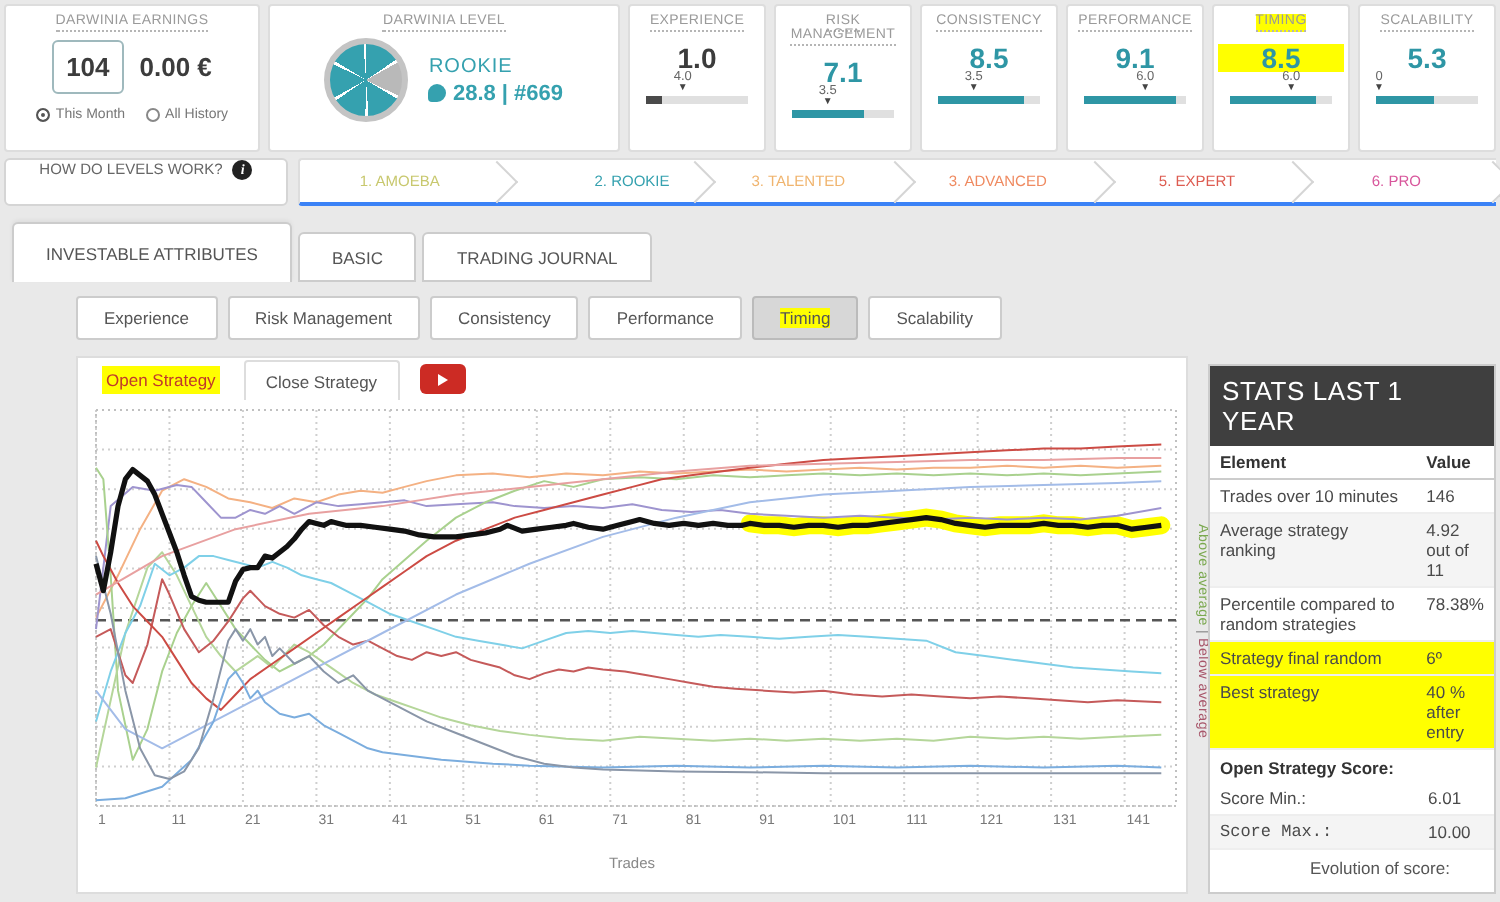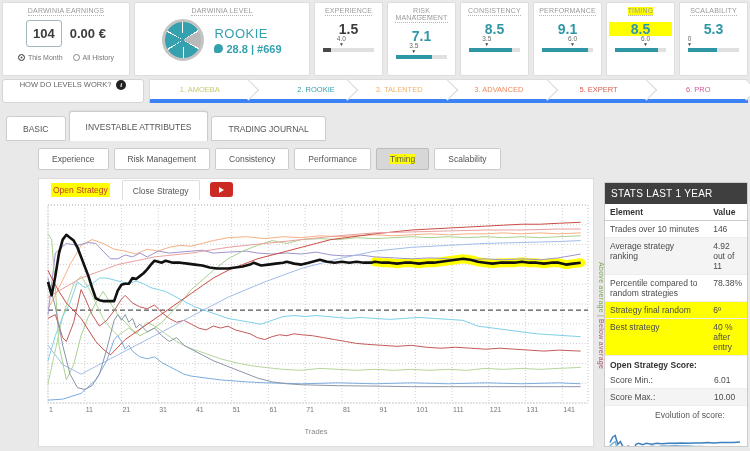--- a/index.html
+++ b/index.html
@@ -19,37 +19,37 @@
   #earnings-count { border:1px solid #9fb9bd; border-radius:3px; font-size:13px; font-weight:bold; color:#3c3c3c; padding:5px 6px; }
   #earnings-amount { font-size:13px; font-weight:bold; color:#3c3c3c; }
   #earnings-radios { display:flex; justify-content:center; gap:10px; margin-top:7px; font-size:7px; color:#777; }
   .radio { display:flex; align-items:center; gap:3px; cursor:pointer; }
   .radio-dot { width:7px; height:7px; border-radius:50%; border:1px solid #888; display:inline-block; }
   .radio-dot.on { background:#555; border-color:#555; box-shadow:inset 0 0 0 1.5px #fff; }
   #level-main { display:flex; align-items:center; justify-content:center; gap:10px; margin-top:5px; }
   #level-pie { width:42px; height:42px; border-radius:50%; border:3px solid #c4c4c4; background:#35a1af;
     background-image:conic-gradient(#35a1af 0 56deg,#fff 56deg 61deg,#b9b9b9 61deg 116deg,#fff 116deg 121deg,#35a1af 121deg 176deg,#fff 176deg 181deg,#35a1af 181deg 236deg,#fff 236deg 241deg,#35a1af 241deg 296deg,#fff 296deg 301deg,#35a1af 301deg 356deg,#fff 356deg 360deg); }
   #level-texts { text-align:left; }
-  #level-name { font-size:13px; color:#35a1af; letter-spacing:.5px; }
+  #level-name { font-size:10px; color:#35a1af; letter-spacing:.5px; }
   #level-score { font-size:11px; color:#35a1af; font-weight:bold; display:flex; align-items:center; gap:3px; margin-top:2px; }
   .darwin-dot { width:9px; height:9px; border-radius:50% 50% 50% 2px; background:#35a1af; display:inline-block; }
   .attr-value { font-size:14px; font-weight:bold; color:#2e96a5; margin-top:8px; line-height:14px; }
   .attr-value.hl-bg, .card-title .hl-bg { background:#ffff00; }
   .attr-marker-zone { position:relative; height:12px; margin:0 6px; }
   .attr-marker { position:absolute; transform:translateX(-50%); font-size:6.5px; color:#666; line-height:6px; text-align:center; }
   .attr-marker .caret { display:block; font-size:5px; color:#444; line-height:5px; }
   .attr-bar { height:4px; background:#e0e0e0; margin:0 6px; position:relative; }
   .attr-fill { position:absolute; left:0; top:0; bottom:0; background:#2e96a5; }
 
   
   #levels-row { left:2px; top:79px; width:746px; height:24px; display:flex; gap:5px; }
   #levels-help { width:142px; background:#fff; border:1px solid #d5d5d5; border-radius:3px; display:flex; align-items:flex-start; justify-content:center; gap:5px; font-size:7.5px; color:#666; cursor:pointer; }
   .info-icon { width:10px; height:10px; border-radius:50%; background:#222; color:#fff; font-size:7px; font-style:italic; font-weight:bold; display:inline-flex; align-items:center; justify-content:center; font-family:"Liberation Serif",serif; }
   #levels-steps { flex:1; display:flex; }
-  .lvl-step { flex:1; background:#fff; border-top:1px solid #ddd; border-bottom:4px solid #3b82f6; position:relative; display:flex; align-items:center; justify-content:center; font-size:7.5px; cursor:pointer; }
+  .lvl-step { flex:1; background:#fff; border-top:1px solid #ddd; border-bottom:2px solid #3b82f6; position:relative; display:flex; align-items:center; justify-content:center; font-size:7.5px; cursor:pointer; }
   .lvl-step:first-child { border-left:1px solid #ddd; border-radius:2px 0 0 2px; }
   .lvl-step .arrow { position:absolute; right:-6px; top:50%; width:15px; height:15px; transform:translateY(-50%) rotate(45deg); background:#fff; border-top:1px solid #d5d5d5; border-right:1px solid #d5d5d5; z-index:2; }
   .lvl-step span.lbl { position:relative; z-index:3; }
 
   
   #main-tabs { left:6px; top:111px; width:740px; height:30px; display:flex; align-items:flex-end; gap:3px; }
   .main-tab { background:#fff; border:1px solid #ccc; border-radius:3px 3px 0 0; font-size:8.5px; color:#555; padding:0 16px; height:25px; display:flex; align-items:center; cursor:pointer; }
   .main-tab.active { height:30px; border-bottom:none; z-index:2; box-shadow:0 -1px 2px rgba(0,0,0,.05); }
 
   
@@ -77,21 +77,21 @@
   #trades-label { text-align:center; font-size:7.5px; color:#888; margin-top:1px; }
 
   
   #avg-labels { left:595px; top:216px; height:200px; width:12px; writing-mode:vertical-rl; font-size:7px; display:flex; align-items:center; justify-content:center; letter-spacing:.3px; }
   #avg-labels .above { color:#7aa84f; }
   #avg-labels .sep { color:#888; margin:2px 0; }
   #avg-labels .below { color:#a8566a; }
 
   
   #stats-panel { left:604px; top:182px; width:144px; height:265px; background:#fff; border:1px solid #ccc; font-size:8.5px; overflow:hidden; }
-  #stats-header { background:#3f3f3f; color:#fff; font-size:10px; padding:5px 6px; letter-spacing:.3px; }
+  #stats-header { background:#3f3f3f; color:#fff; font-size:13px; padding:5px 6px; letter-spacing:.3px; }
   #stats-table { width:100%; border-collapse:collapse; }
   #stats-table td, #stats-table th { padding:3px 5px; vertical-align:top; text-align:left; font-weight:normal; border-bottom:1px solid #eee; }
   #stats-table th { font-weight:bold; color:#333; border-bottom:1px solid #ccc; }
   #stats-table td.val, #stats-table th.val { width:38px; }
   tr.shade td { background:#f4f4f4; }
   tr.hl td { background:#ffff00; }
   .stats-section { font-weight:bold; color:#333; padding:4px 5px 2px; }
   .stats-evolution { color:#555; padding:4px 5px 0;margin-left:45px; }
 </style>
 </head>
@@ -127,21 +127,21 @@
           <div id="level-score">
             <span class="darwin-dot"></span>
             <span>28.8 | #669</span>
           </div>
         </div>
       </div>
     </div>
 
     <div class="card attr-card">
       <div class="card-title"><span>EXPERIENCE</span></div>
-      <div class="attr-value" style="color: rgb(60, 60, 60);">1.5</div>
+      <div class="attr-value" style="color: rgb(60, 60, 60);">1.0</div>
       <div class="attr-marker-zone">
           <div class="attr-marker" style="left: 36%;"><span>4.0</span><span class="caret">▼</span></div>
         </div>
       <div class="attr-bar">
           <div class="attr-fill" style="width: 15%; background: rgb(74, 74, 74);"></div>
         </div>
     </div>
     <div class="card attr-card">
       <div class="card-title"><span>RISK MANAGEMENT</span></div>
       <div class="attr-value">7.1</div>
@@ -221,22 +221,22 @@
           <span class="arrow"></span>
         </div>
       <div class="lvl-step">
           <span class="lbl" style="color: rgb(216, 87, 156);">6. PRO</span>
           <span class="arrow"></span>
         </div>
     </div>
   </div>
 
   <div id="main-tabs" class="abs">
+    <div class="main-tab active">INVESTABLE ATTRIBUTES</div>
     <div class="main-tab">BASIC</div>
-    <div class="main-tab active">INVESTABLE ATTRIBUTES</div>
     <div class="main-tab">TRADING JOURNAL</div>
   </div>
 
   <div id="attr-tabs" class="abs">
     <div class="attr-tab">
         <span>Experience</span>
       </div>
     <div class="attr-tab">
         <span>Risk Management</span>
       </div>
@@ -365,21 +365,21 @@
     </tbody>
       </table>
     <div class="stats-section">Open Strategy Score:</div>
     <table id="stats-table2" class="stats-table" style="width:100%;border-collapse:collapse;">
       <tbody>
           <tr>
             <td style="padding:3px 5px;border-bottom:1px solid #eee;">Score Min.:</td>
             <td style="padding:3px 5px;border-bottom:1px solid #eee;width:38px;">6.01</td>
           </tr>
       <tr style="background:#f4f4f4">
-            <td style="padding:3px 5px;border-bottom:1px solid #eee;">Score Max.:</td>
+            <td style="padding:3px 5px;border-bottom:1px solid #eee;font-family:Liberation Mono, monospace;">Score Max.:</td>
             <td style="padding:3px 5px;border-bottom:1px solid #eee;width:38px;">10.00</td>
           </tr>
     </tbody>
       </table>
     <div class="stats-evolution">Evolution of score:</div>
     <svg id="sparkline-svg" width="138" height="52">
         <polyline points="5,22.48 7.6,17.2 10.2,15.440000000000001 12.8,24.240000000000002 15.4,21.6 18,26.880000000000003 20.6,28.64 23.200000000000003,26 25.8,27.76 28.4,30.4 31,24.240000000000002 33.6,23.36 37.5,24.68 41.400000000000006,23.36 46.6,24.240000000000002 51.8,23.36 57,23.8 63.5,23.36 70,23.36 76.5,22.919999999999998 83,23.36 89.5,22.919999999999998 96,22.919999999999998 102.5,22.48 109,22.919999999999998 115.5,22.48 122,22.48 128.5,22.48 135,22.04" fill="none" stroke="#3f7fbf" stroke-width="1.5"></polyline>
         <polyline points="5,26 7.6,23.36 10.2,21.6 12.8,30.4 15.4,33.040000000000006 18,35.68 20.6,33.92 23.200000000000003,36.56 25.8,34.8 28.4,31.28 31,28.200000000000003 33.6,29.52 37.5,26.880000000000003 41.400000000000006,28.200000000000003 46.6,26 51.8,26.880000000000003 57,26 63.5,26 70,25.56 76.5,26 83,26 89.5,26.44 96,26.44 102.5,26.880000000000003 109,26.880000000000003 115.5,27.32 122,27.32 128.5,27.76 135,27.76" fill="none" stroke="#7ab4d8" stroke-width="1.5"></polyline>
       </svg>
   </div>

